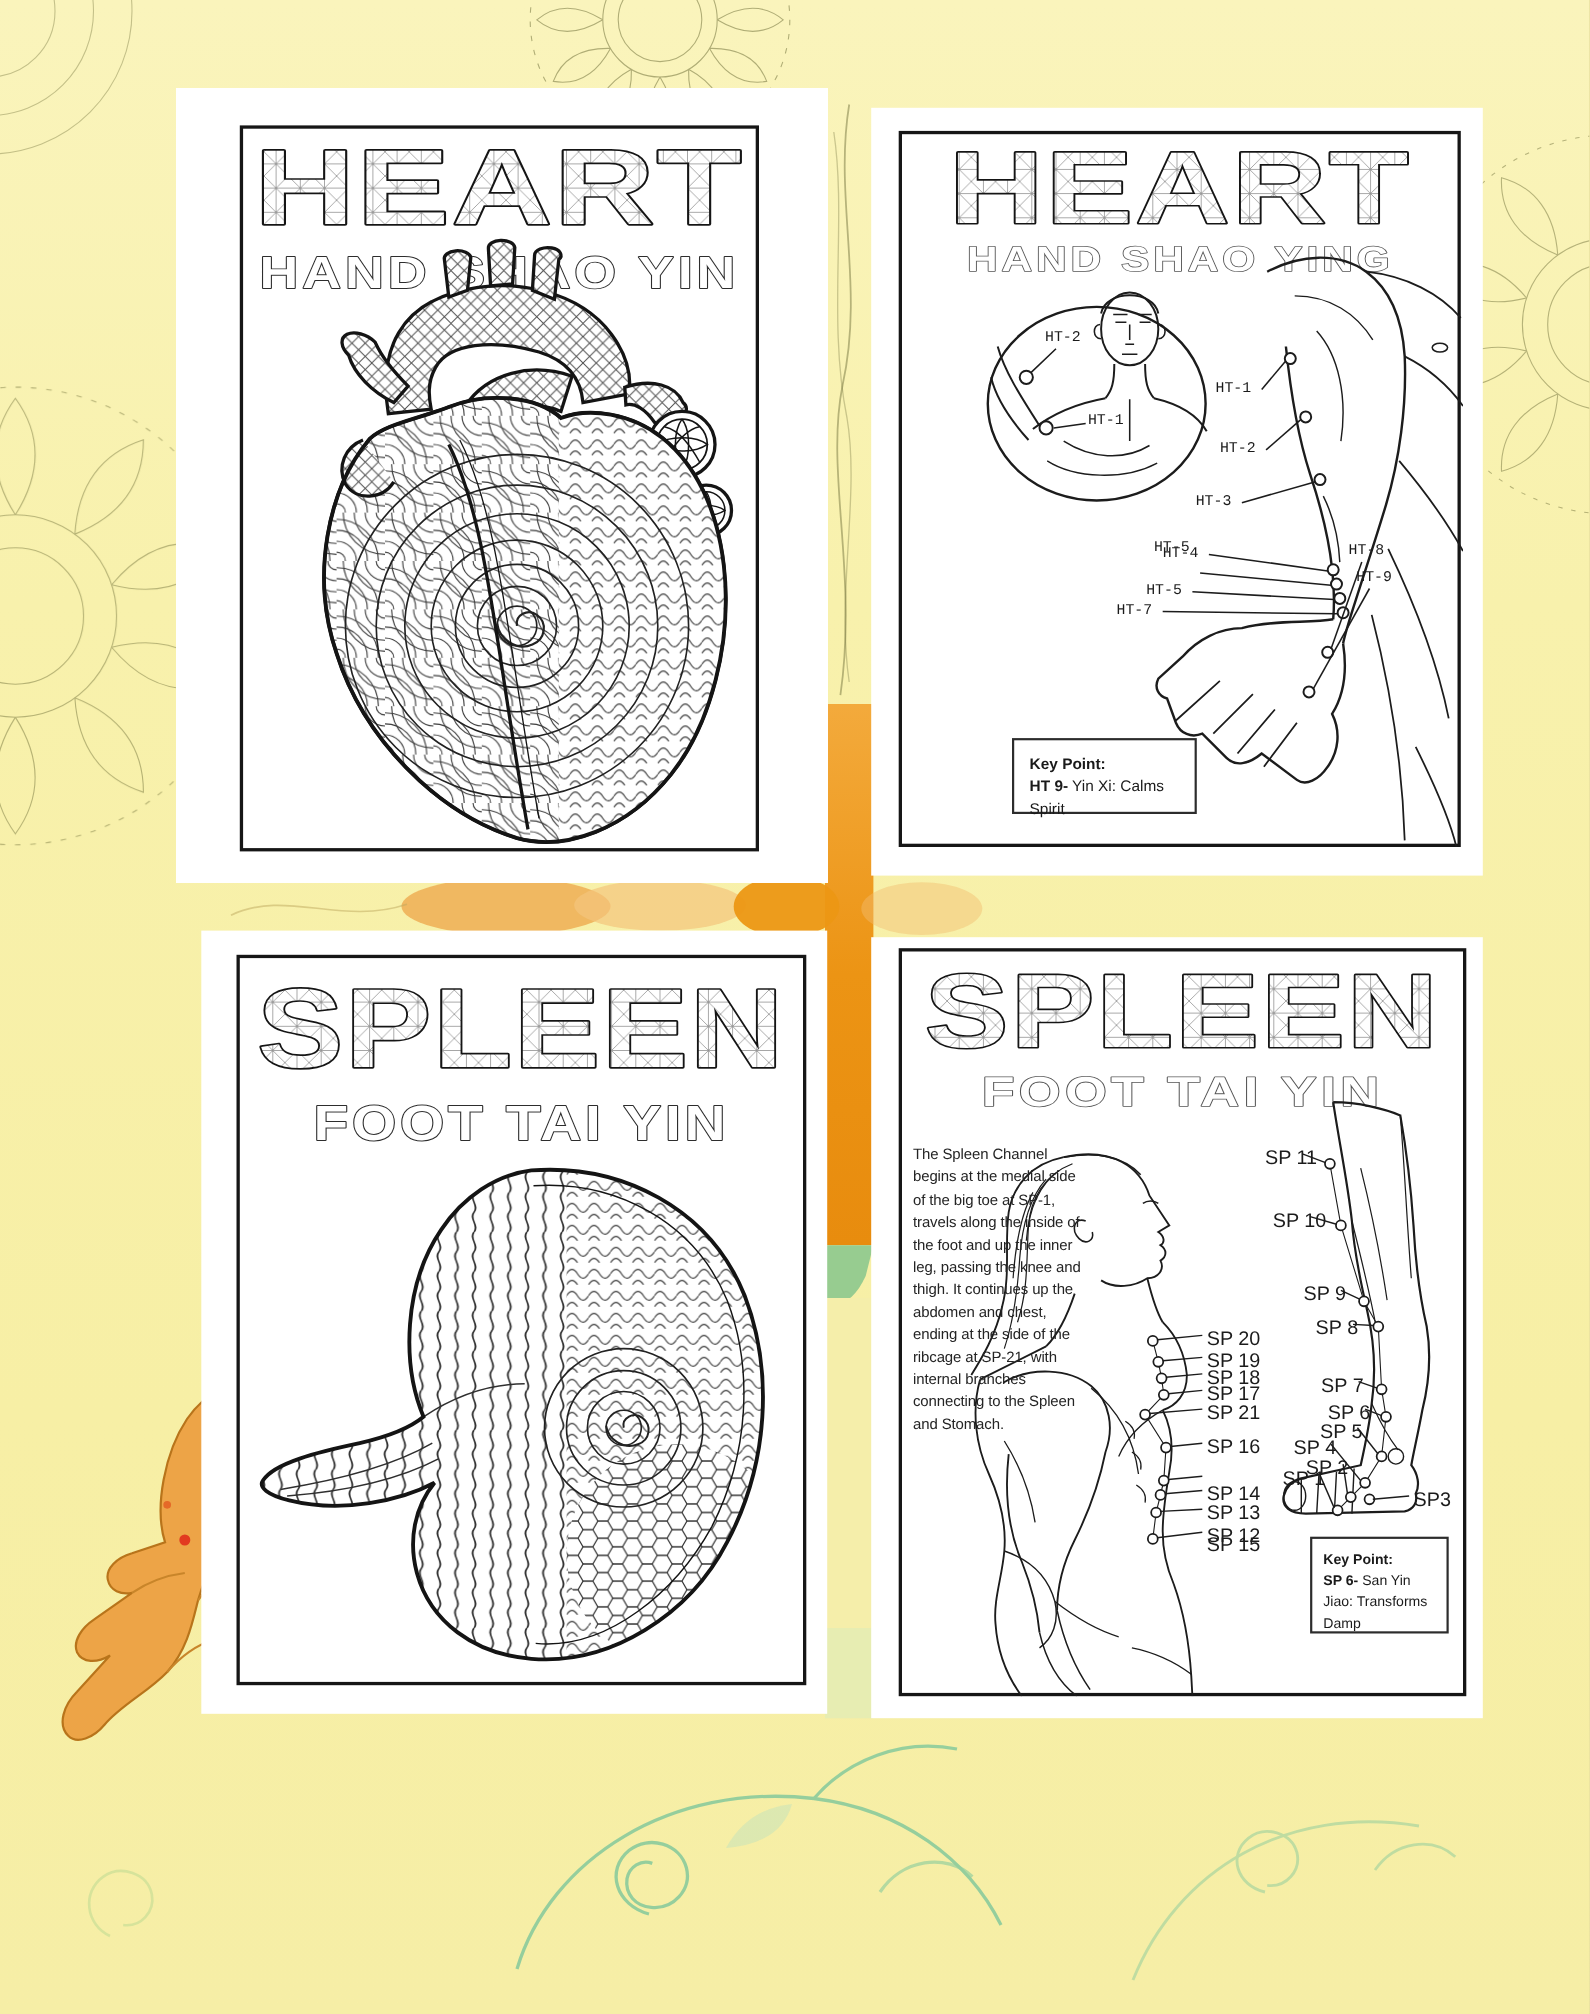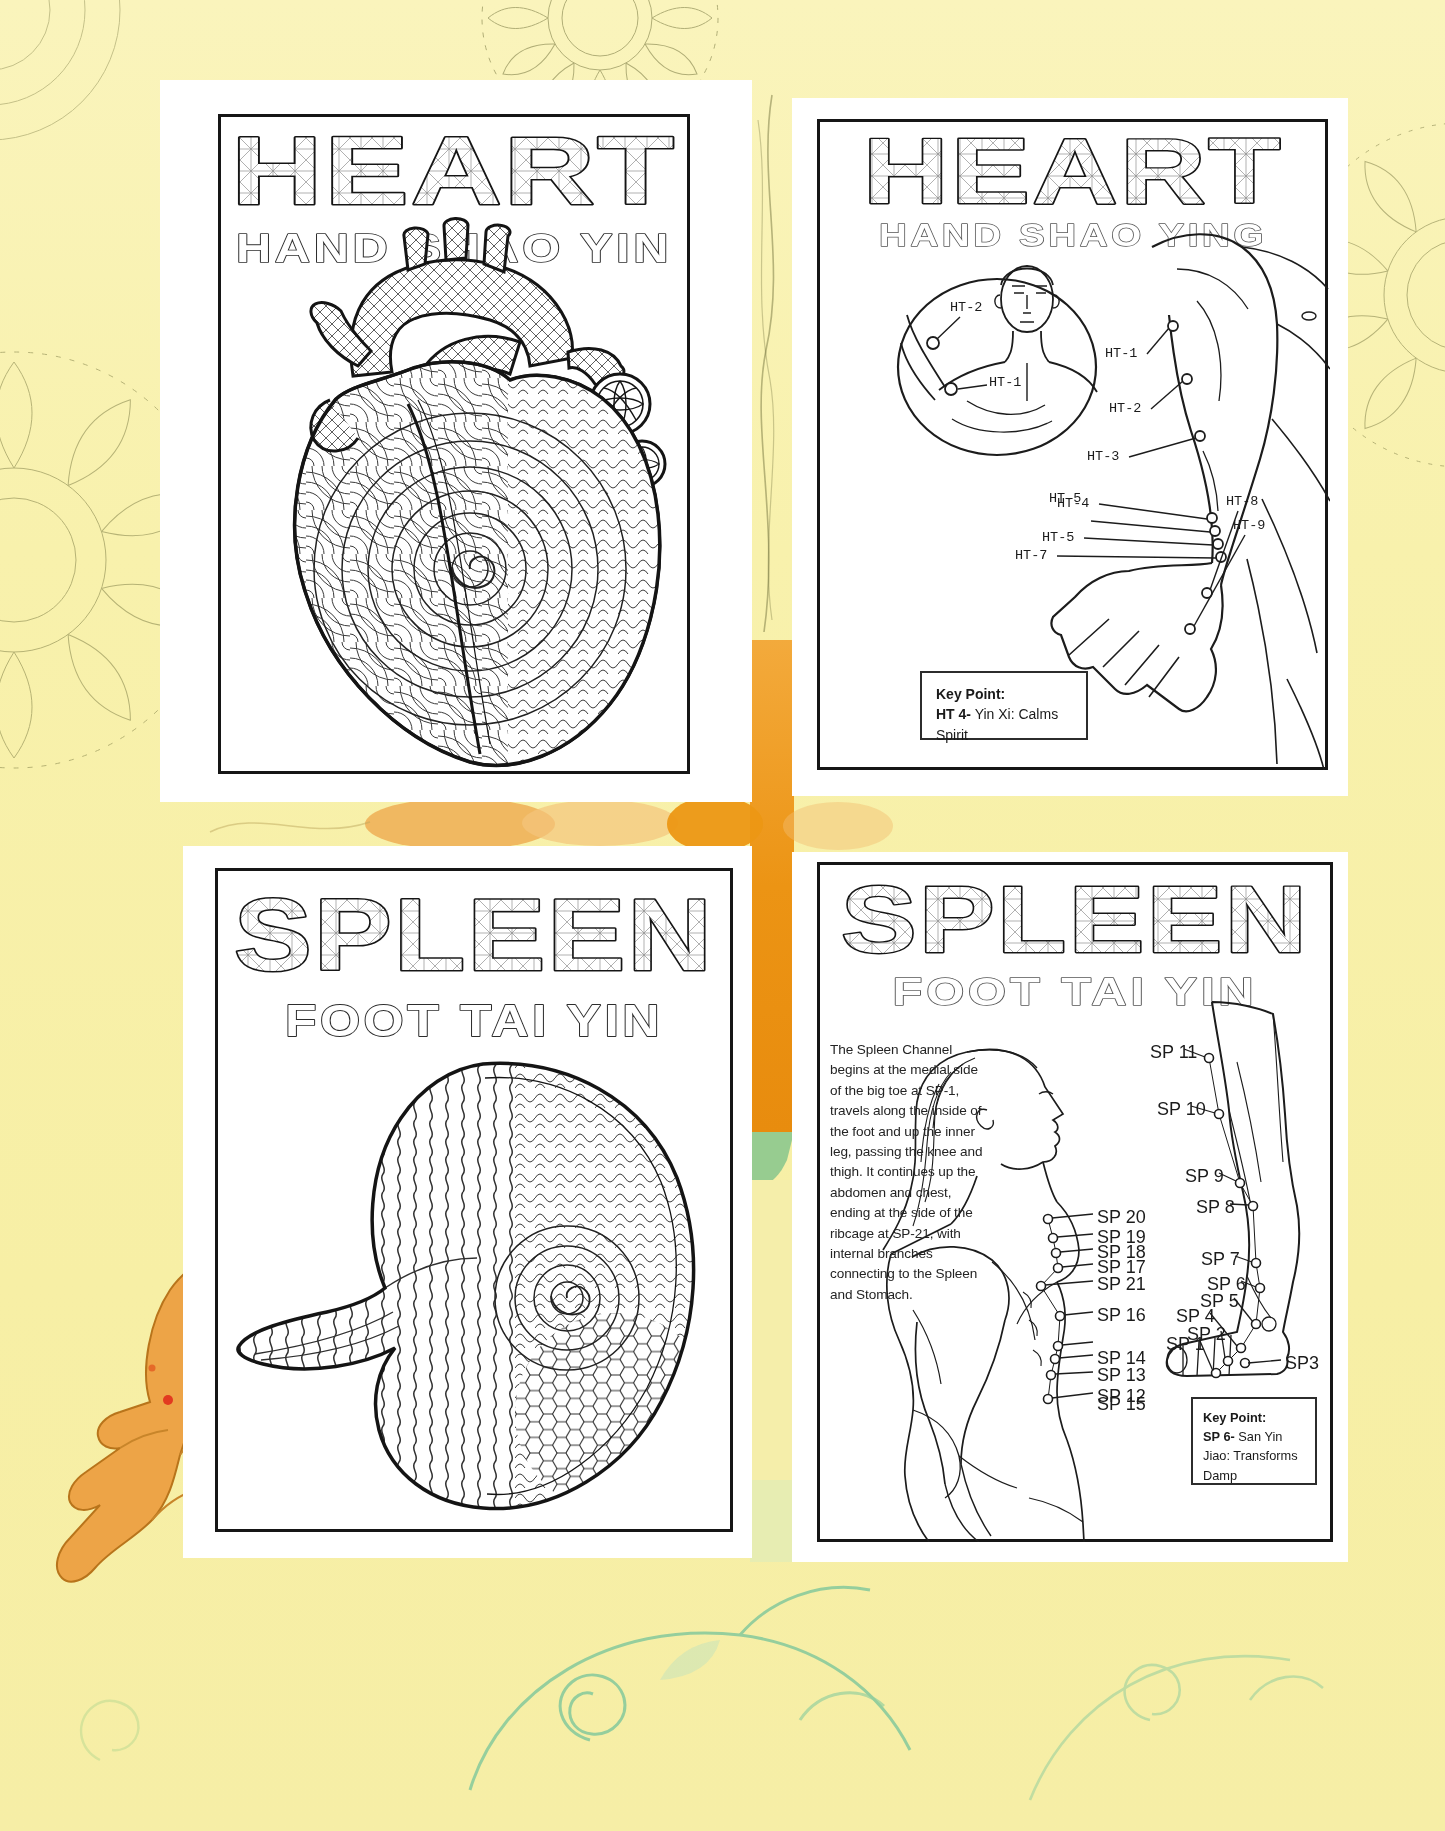--- a/index.html
+++ b/index.html
@@ -330,21 +330,21 @@
   <span class="pt-label lbl-ht" style="left:1087px;top:449px">HT-3</span>
   <span class="pt-label lbl-ht" style="left:1057px;top:496px">HT-4</span>
   <span class="pt-label lbl-ht" style="left:1049px;top:491px">HT-5</span>
   <span class="pt-label lbl-ht" style="left:1042px;top:530px">HT-5</span>
   <span class="pt-label lbl-ht" style="left:1015px;top:548px">HT-7</span>
   <span class="pt-label lbl-ht" style="left:1226px;top:494px">HT-8</span>
   <span class="pt-label lbl-ht" style="left:1233px;top:518px">HT-9</span>
 
   <div class="keybox keybox-heart">
     <div class="kb-head">Key Point:</div>
-    <div><span class="kb-bold">HT 4-</span><span> Yin Xi: Calms Spirit</span></div>
+    <div><span class="kb-bold">HT 9-</span><span> Yin Xi: Calms Spirit</span></div>
   </div>
 
   <div class="frame" style="left:215px;top:868px;width:518px;height:664px;"></div>
 
   <svg class="abs" style="left:215px;top:878px" width="518" height="112" viewBox="0 0 518 112">
     <text class="titleTxt" x="259" y="92" text-anchor="middle" font-size="102" letter-spacing="2" textLength="480" lengthAdjust="spacingAndGlyphs" fill="url(#patTitle)" stroke="#151515" stroke-width="3">SPLEEN</text>
   </svg>
   <svg class="abs" style="left:215px;top:992px" width="518" height="56" viewBox="0 0 518 56">
     <text class="titleTxt" x="259" y="44" text-anchor="middle" font-size="45" letter-spacing="3" textLength="378" lengthAdjust="spacingAndGlyphs" fill="#ffffff" stroke="#2d2d2d" stroke-width="1.8">FOOT TAI YIN</text>
   </svg>

